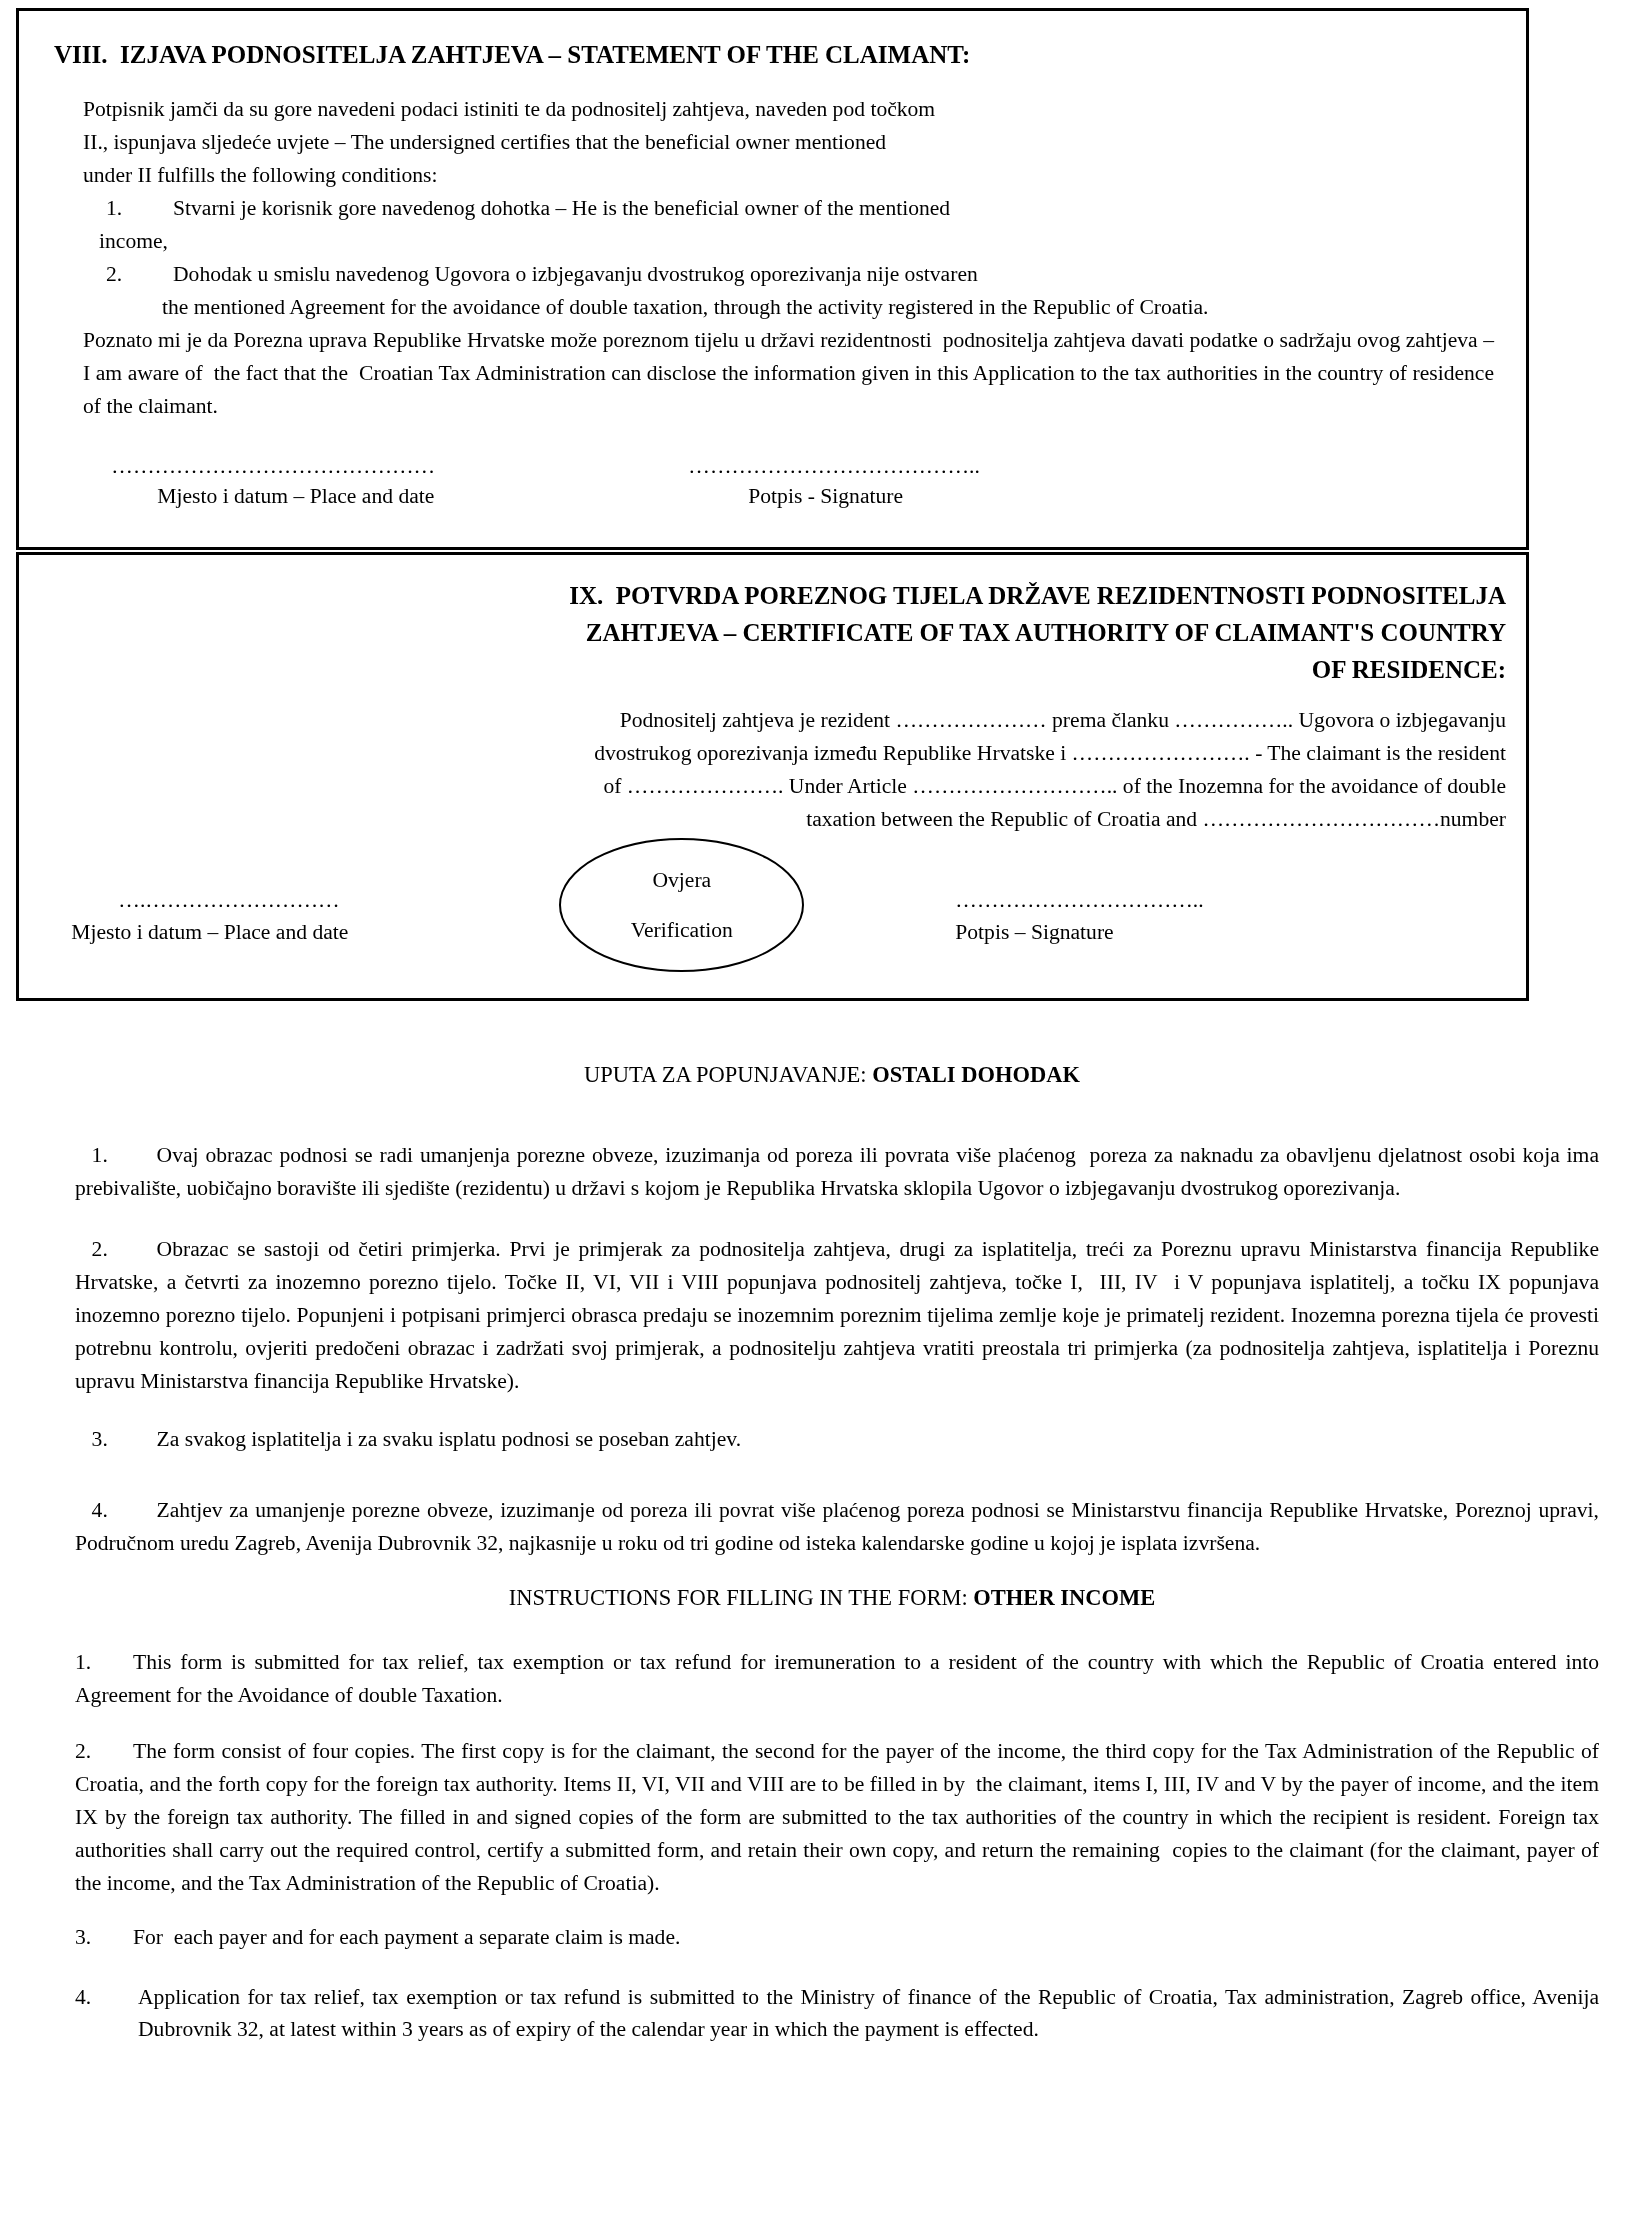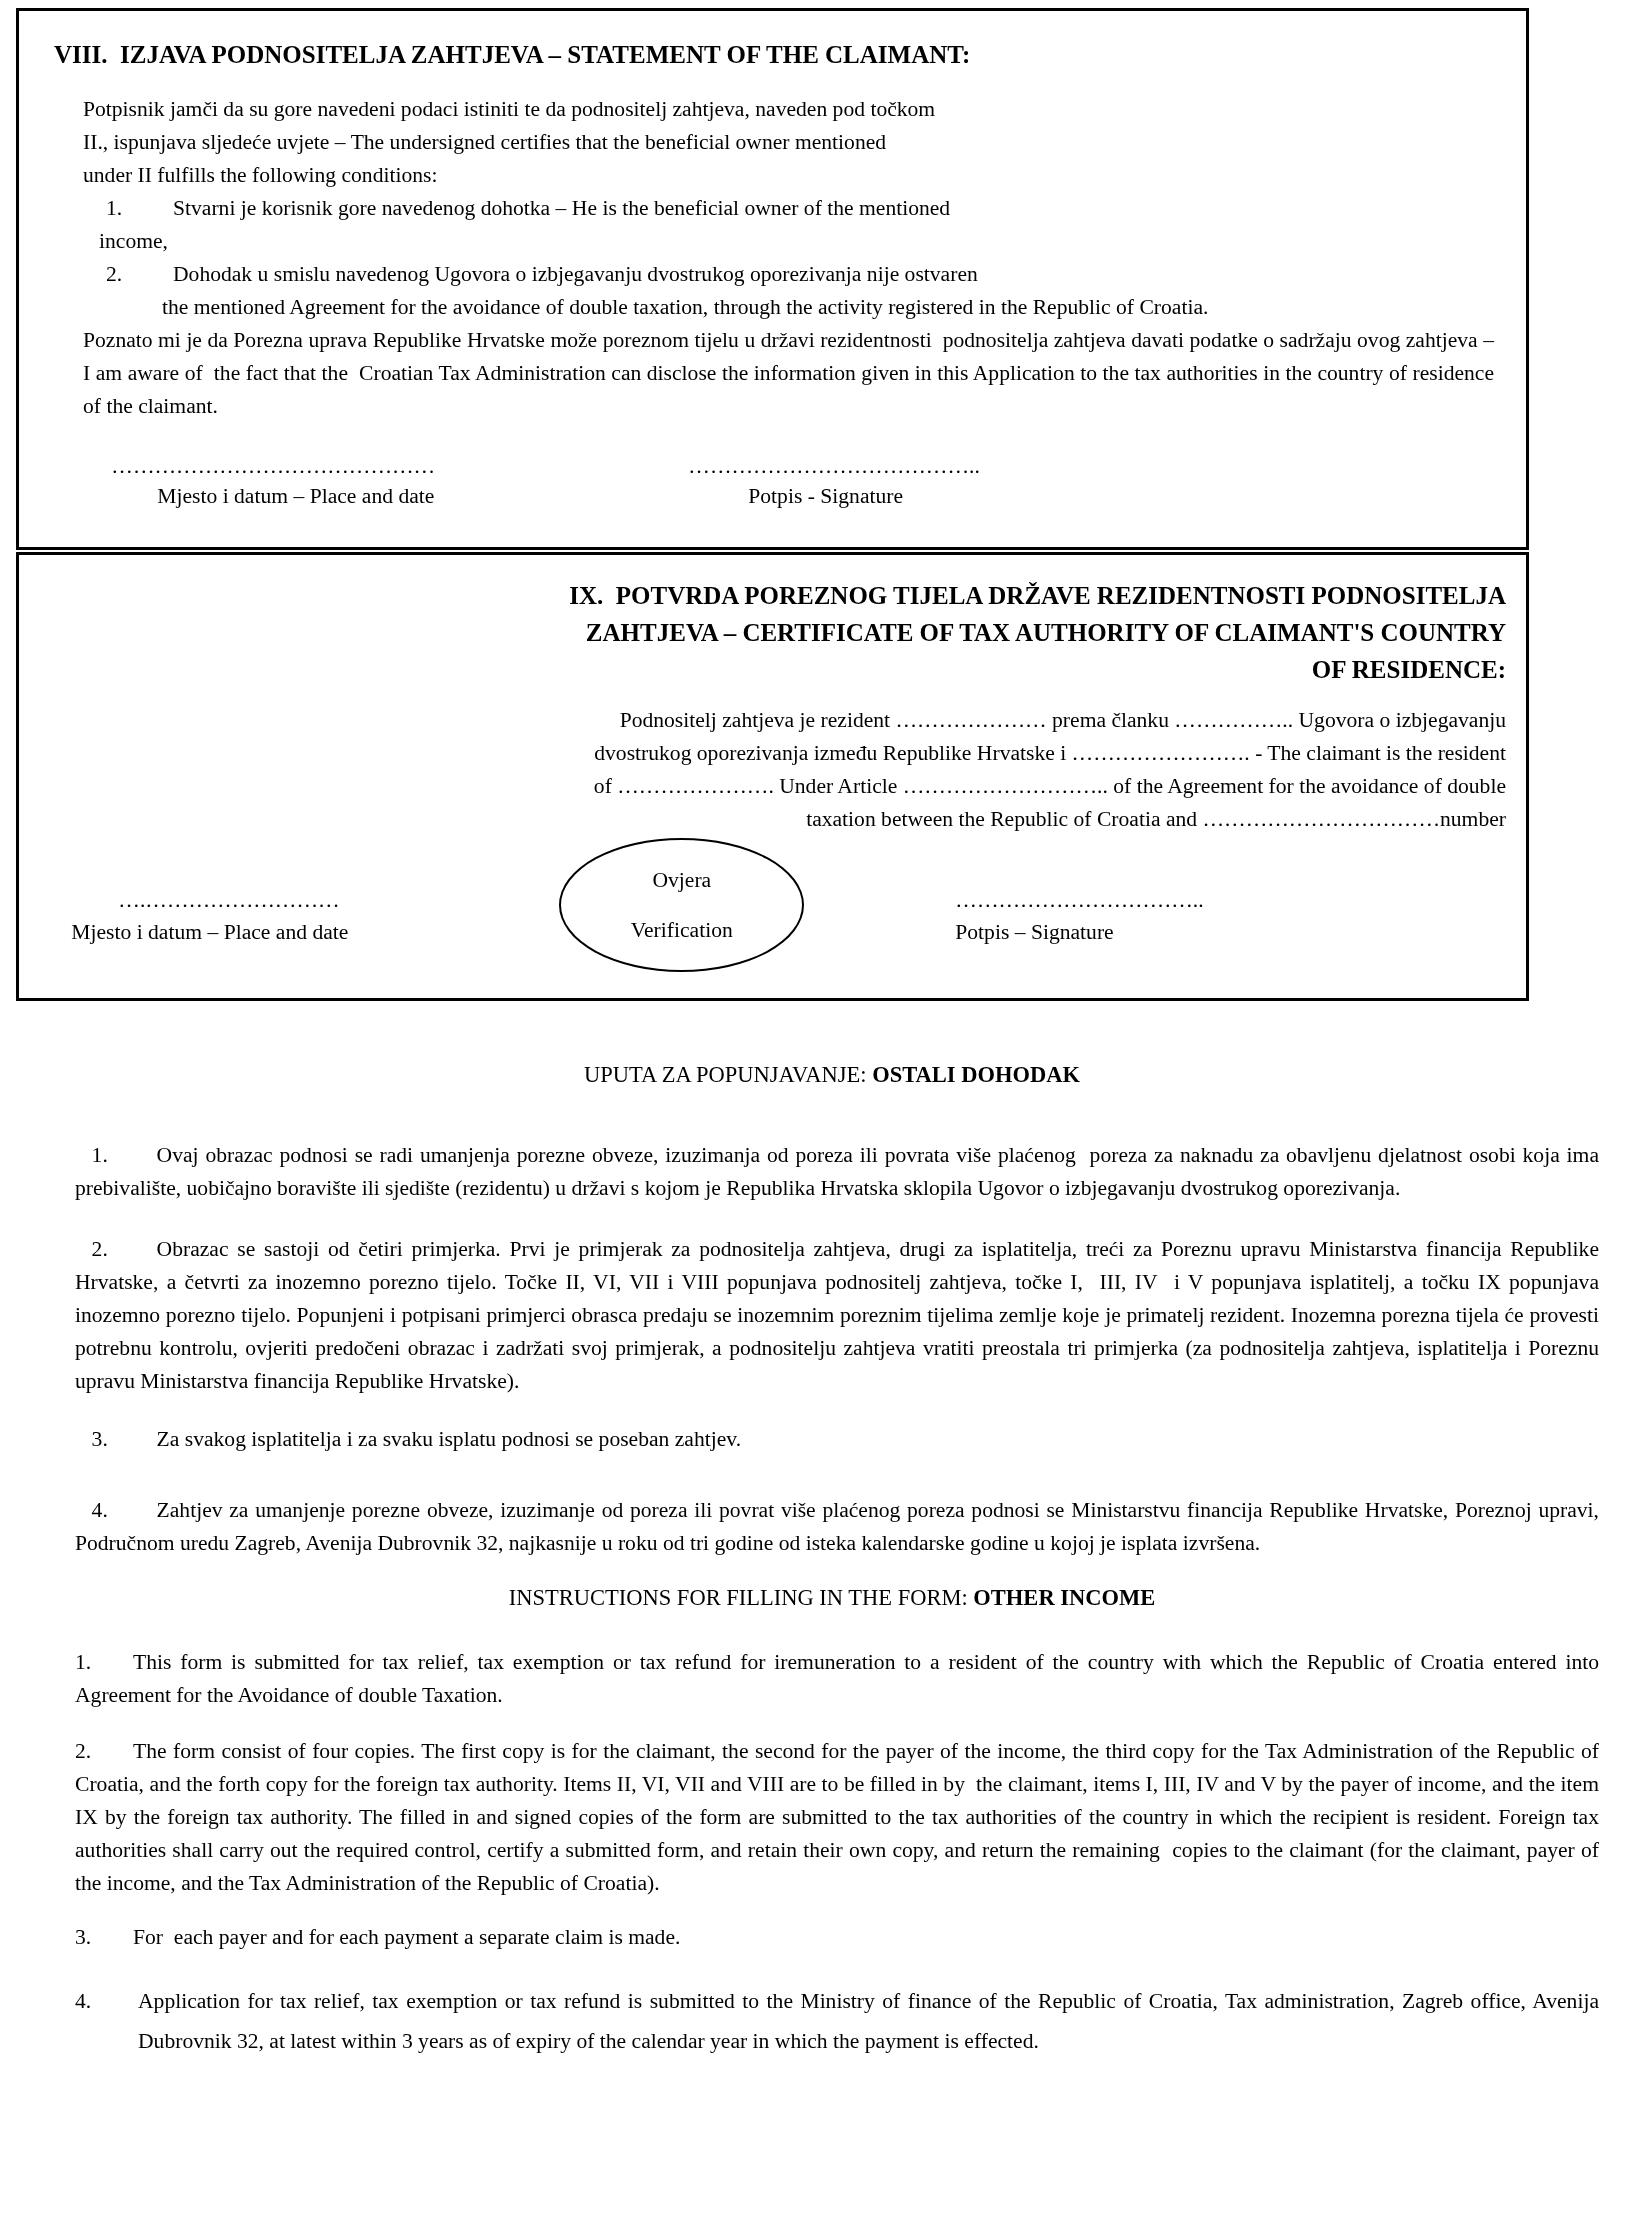--- a/index.html
+++ b/index.html
@@ -72,21 +72,21 @@
   .hr-it{text-indent:16.6px;}
   .hr-it .n{width:65px;text-indent:0;}
   .en-it .n{width:58px;}
   .hr-0{margin-top:48px;}
   .hr-1{margin-top:28px;}
   .hr-2{margin-top:25px;}
   .hr-3{margin-top:38px;}
   .en-0{margin-top:32px;}
   .en-1{margin-top:23px;}
   .en-2{margin-top:21.6px;}
-  .en-3{margin-top:27px;padding-left:63px;text-indent:-63px;line-height:40px;}
+  .en-3{margin-top:27px;padding-left:63px;text-indent:-63px;line-height:32px;}
   .en-3 .n{width:63px;text-indent:0;}
   .bold{font-weight:bold;}
 </style>
 </head>
 <body>
 
 <div class="page">
 
   <div class="box box-viii">
     <div class="sec-title v-title">VIII.&nbsp; IZJAVA PODNOSITELJA ZAHTJEVA – STATEMENT OF THE CLAIMANT:</div>
@@ -110,21 +110,21 @@
 
   <div class="box box-ix">
     <div class="x-title">
       <div>IX.&nbsp; POTVRDA POREZNOG TIJELA DRŽAVE REZIDENTNOSTI PODNOSITELJA</div>
       <div class="x-t2">ZAHTJEVA – CERTIFICATE OF TAX AUTHORITY OF CLAIMANT'S COUNTRY</div>
       <div class="x-t3">OF RESIDENCE:</div>
     </div>
     <div class="x-body">
       <div class="line">Podnositelj zahtjeva je rezident ………………… prema članku …………….. Ugovora o izbjegavanju</div>
       <div class="line">dvostrukog oporezivanja između Republike Hrvatske i ……………………. - The claimant is the resident</div>
-      <div class="line">of …………………. Under Article ……………………….. of the Agreement for the avoidance of double</div>
+      <div class="line">of …………………. Under Article ……………………….. of the Inozemna for the avoidance of double</div>
       <div class="line">taxation between the Republic of Croatia and ……………………………number</div>
     </div>
     <div class="x-sig">
       <span class="x-dots-place">….………………………</span>
       <span class="x-label-place">Mjesto i datum – Place and date</span>
       <div class="stamp">
         <div>Ovjera</div>
         <div>Verification</div>
       </div>
       <span class="x-dots-sign">……………………………..</span>

